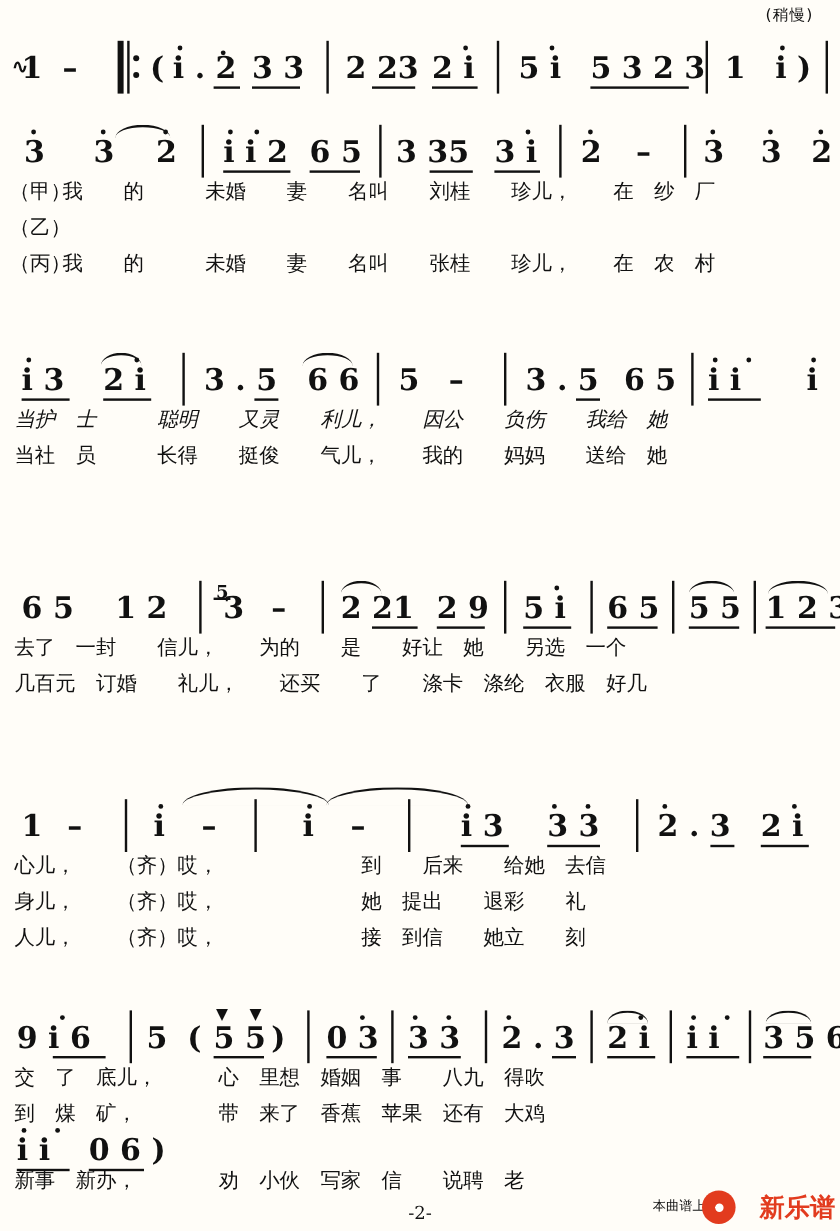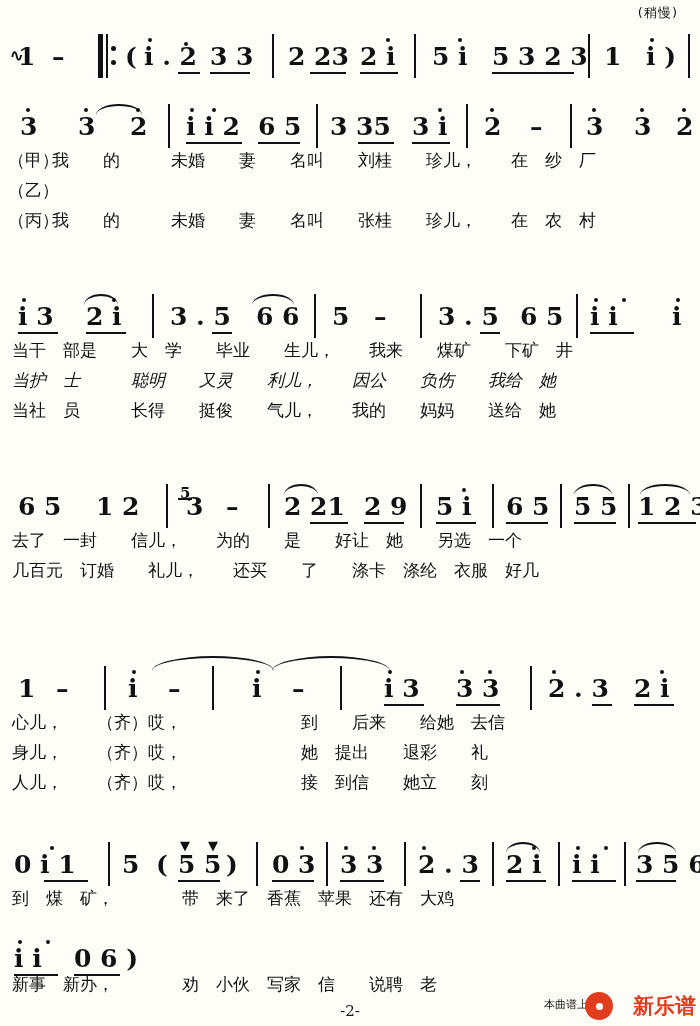--- a/index.html
+++ b/index.html
@@ -240,23 +240,20 @@
 
       <span class="note" style="left:590px;top:14px;">i i</span>
       <div class="dot-above" style="left:594px;top:8px;"></div>
       <div class="dot-above" style="left:622px;top:8px;"></div>
       <div class="underline" style="left:590px;top:42px;width:44px;"></div>
       <span class="note" style="left:672px;top:14px;">i</span>
       <div class="dot-above" style="left:676px;top:8px;"></div>
     </div>
 
     <div class="lyric" style="top:6px;">
-      <span class="ly" style="left:12px;">当干　部是　　大　学　　毕业　　生儿，　　我来　　煤矿　　下矿　井</span>
-    </div>
-    <div class="lyric" style="top:6px;">
       <span class="ly" style="left:12px;font-style:italic;">当护　士　　　聪明　　又灵　　利儿，　　因公　　负伤　　我给　她</span>
     </div>
     <div class="lyric" style="top:6px;">
       <span class="ly" style="left:12px;">当社　员　　　长得　　挺俊　　气儿，　　我的　　妈妈　　送给　她</span>
     </div>
   </div>
 
   <div class="system" style="top:480px;">
     <div class="notes">
       <span class="note" style="left:18px;top:14px;">6 5</span>
@@ -354,21 +351,21 @@
     <div class="lyric" style="top:6px;">
       <span class="ly" style="left:12px;">身儿，　　（齐）哎，　　　　　　　她　提出　　退彩　　礼</span>
     </div>
     <div class="lyric" style="top:6px;">
       <span class="ly" style="left:12px;">人儿，　　（齐）哎，　　　　　　　接　到信　　她立　　刻</span>
     </div>
   </div>
 
   <div class="system" style="top:838px;">
     <div class="notes">
-      <span class="note" style="left:14px;top:14px;">0 i 1</span>
+      <span class="note" style="left:14px;top:14px;">9 i 6</span>
       <div class="dot-above" style="left:50px;top:8px;"></div>
       <div class="underline" style="left:44px;top:42px;width:44px;"></div>
 
       <div class="bar" style="left:108px;top:4px;height:44px;"></div>
 
       <span class="note" style="left:122px;top:14px;">5</span>
       <span class="note" style="left:156px;top:14px;">(</span>
       <span class="note" style="left:178px;top:14px;">5 5</span>
       <span class="note" style="left:226px;top:14px;">)</span>
       <span style="position:absolute;left:180px;top:0px;font-size:13px;">▼</span>
@@ -408,20 +405,23 @@
       <div class="dot-above" style="left:604px;top:8px;"></div>
       <div class="underline" style="left:572px;top:42px;width:44px;"></div>
 
       <div class="bar" style="left:624px;top:4px;height:44px;"></div>
 
       <div class="slur" style="left:638px;top:4px;width:38px;"></div>
       <span class="note" style="left:636px;top:14px;">3 5 6</span>
       <div class="underline" style="left:636px;top:42px;width:40px;"></div>
     </div>
 
+    <div class="lyric" style="top:6px;">
+      <span class="ly" style="left:12px;">交　了　底儿，　　　心　里想　婚姻　事　　八九　得吹</span>
+    </div>
     <div class="lyric" style="top:6px;">
       <span class="ly" style="left:12px;">到　煤　矿，　　　　带　来了　香蕉　苹果　还有　大鸡</span>
     </div>
   </div>
 
   <div class="system" style="top:940px;">
     <div class="notes" style="height:34px;">
       <span class="note" style="left:14px;top:6px;">i i</span>
       <div class="dot-above" style="left:18px;top:0px;"></div>
       <div class="dot-above" style="left:46px;top:0px;"></div>

